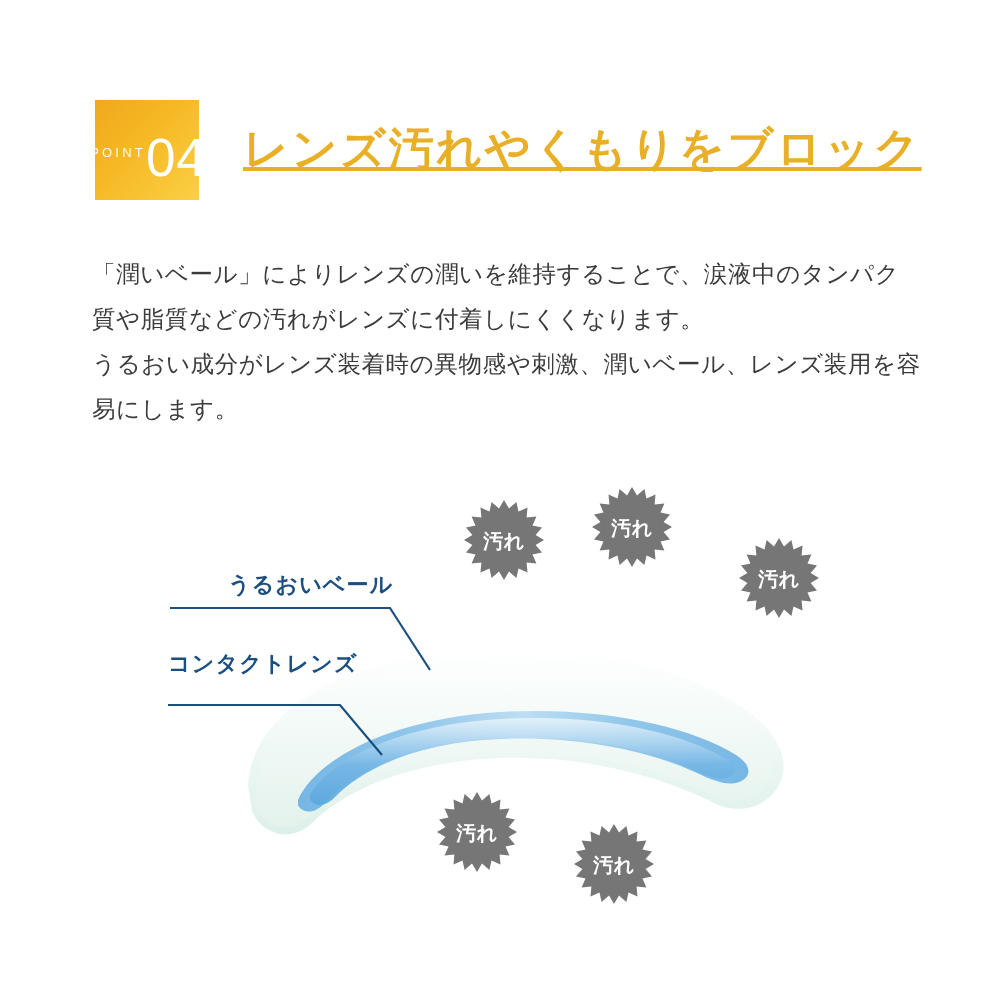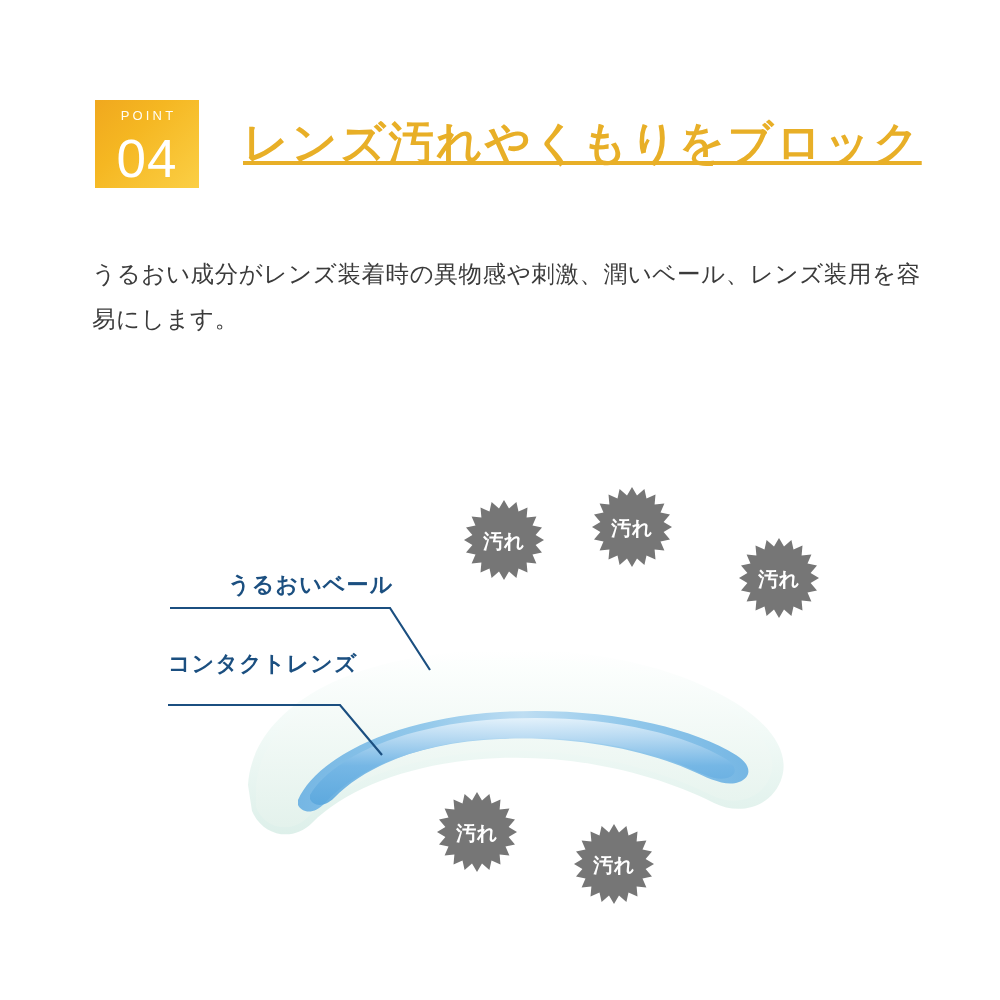--- a/index.html
+++ b/index.html
@@ -19,24 +19,24 @@
   
   #header {
     position: absolute;
     left: 95px;
     top: 100px;
     display: flex;
     align-items: center;
   }
   #point-badge {
     width: 104px;
-    height: 88px;
+    height: 100px;
     background: linear-gradient(135deg, #f0a81e 0%, #f5b722 38%, #fbcf45 100%);
     display: flex;
-    flex-direction: column;
+    flex-direction: row;
     align-items: center;
     justify-content: center;
     box-sizing: border-box;
     padding-top: 6px;
   }
   #point-label {
     color: #fffdf4;
     font-size: 13px;
     letter-spacing: 3.2px;
     font-weight: 400;
@@ -114,20 +114,21 @@
 
   <div id="header">
     <div id="point-badge">
       <div id="point-label">POINT</div>
       <div id="point-number">04</div>
     </div>
     <div id="headline">レンズ汚れやくもりをブロック</div>
   </div>
 
   <div id="body-copy">
+    <p>「潤いベール」によりレンズの潤いを維持することで、涙液中のタンパク質や脂質などの汚れがレンズに付着しにくくなります。</p>
     <p>うるおい成分がレンズ装着時の異物感や刺激、潤いベール、レンズ装用を容易にします。</p>
   </div>
 
   <div id="diagram">
     <svg width="1000" height="480" viewBox="0 0 1000 480" xmlns="http://www.w3.org/2000/svg">
       <defs>
 
         <linearGradient id="veilGrad" x1="0" y1="0" x2="0" y2="1">
           <stop offset="0%" stop-color="#ffffff"></stop>
           <stop offset="42%" stop-color="#f2faf7"></stop>

